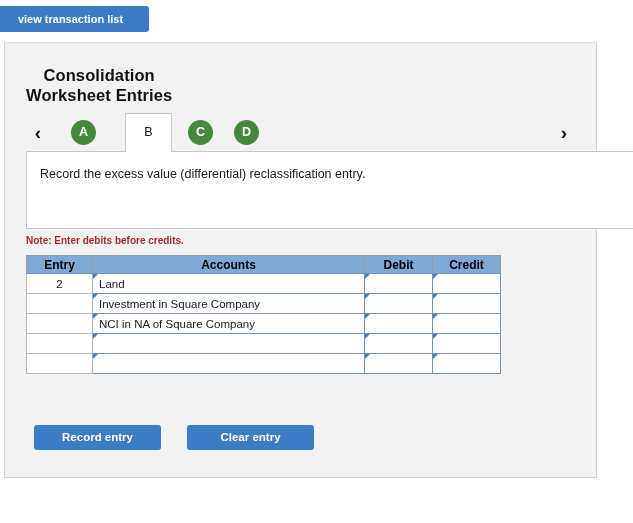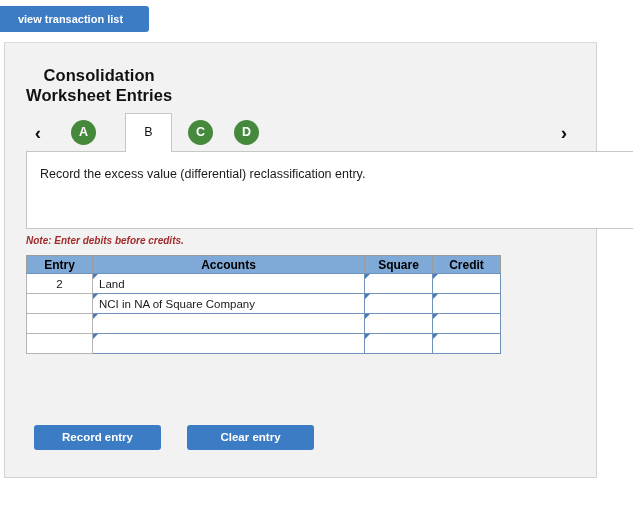--- a/index.html
+++ b/index.html
@@ -160,21 +160,20 @@
     line-height: 17px;
   }
 
   .note-text {
     position: absolute;
     left: 21px;
     top: 192px;
     font-size: 10px;
     font-weight: bold;
     color: #a32b2b;
-    font-style: italic;
   }
 
   
   .je-table {
     position: absolute;
     left: 21px;
     top: 212px;
     border-collapse: collapse;
     table-layout: fixed;
     background: #ffffff;
@@ -298,21 +297,21 @@
       <div class="instruction-text">Record the excess value (differential) reclassification entry.</div>
     </div>
 
     <div class="note-text">Note: Enter debits before credits.</div>
 
     <table class="je-table">
       <thead>
         <tr>
           <th class="col-entry">Entry</th>
           <th class="col-account">Accounts</th>
-          <th class="col-debit">Square</th>
+          <th class="col-debit">Debit</th>
           <th class="col-credit">Credit</th>
         </tr>
       </thead>
       <tbody id="je-body">
           <tr>
             <td class="cell-entry">2</td>
             <td class="cell-input">
               <span class="tick"></span>
               <span class="val">Land</span>
             </td>
@@ -322,20 +321,35 @@
             </td>
             <td class="cell-input num">
               <span class="tick"></span>
               <span class="val"></span>
             </td>
           </tr>
           <tr>
             <td class="cell-entry"></td>
             <td class="cell-input">
               <span class="tick"></span>
+              <span class="val">Investment in Square Company</span>
+            </td>
+            <td class="cell-input num">
+              <span class="tick"></span>
+              <span class="val"></span>
+            </td>
+            <td class="cell-input num">
+              <span class="tick"></span>
+              <span class="val"></span>
+            </td>
+          </tr>
+          <tr>
+            <td class="cell-entry"></td>
+            <td class="cell-input">
+              <span class="tick"></span>
               <span class="val">NCI in NA of Square Company</span>
             </td>
             <td class="cell-input num">
               <span class="tick"></span>
               <span class="val"></span>
             </td>
             <td class="cell-input num">
               <span class="tick"></span>
               <span class="val"></span>
             </td>

